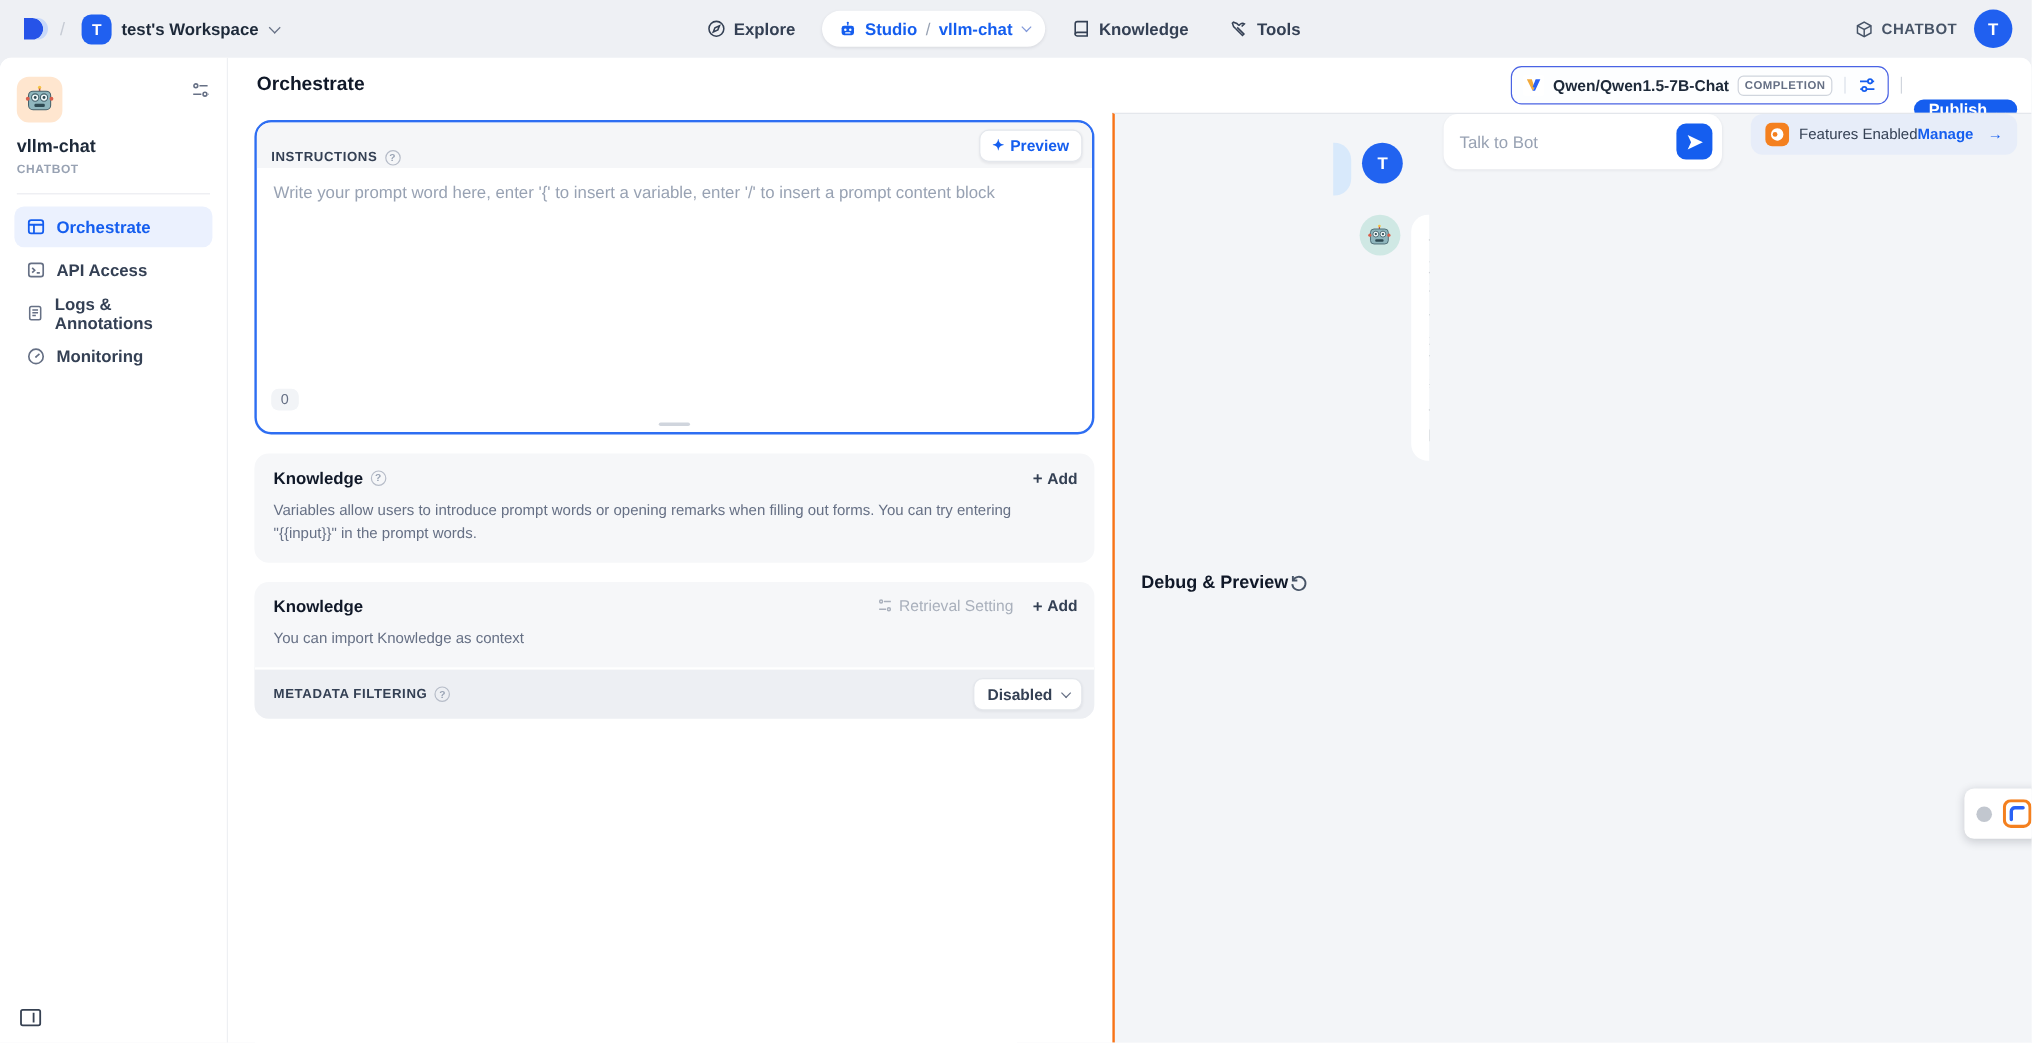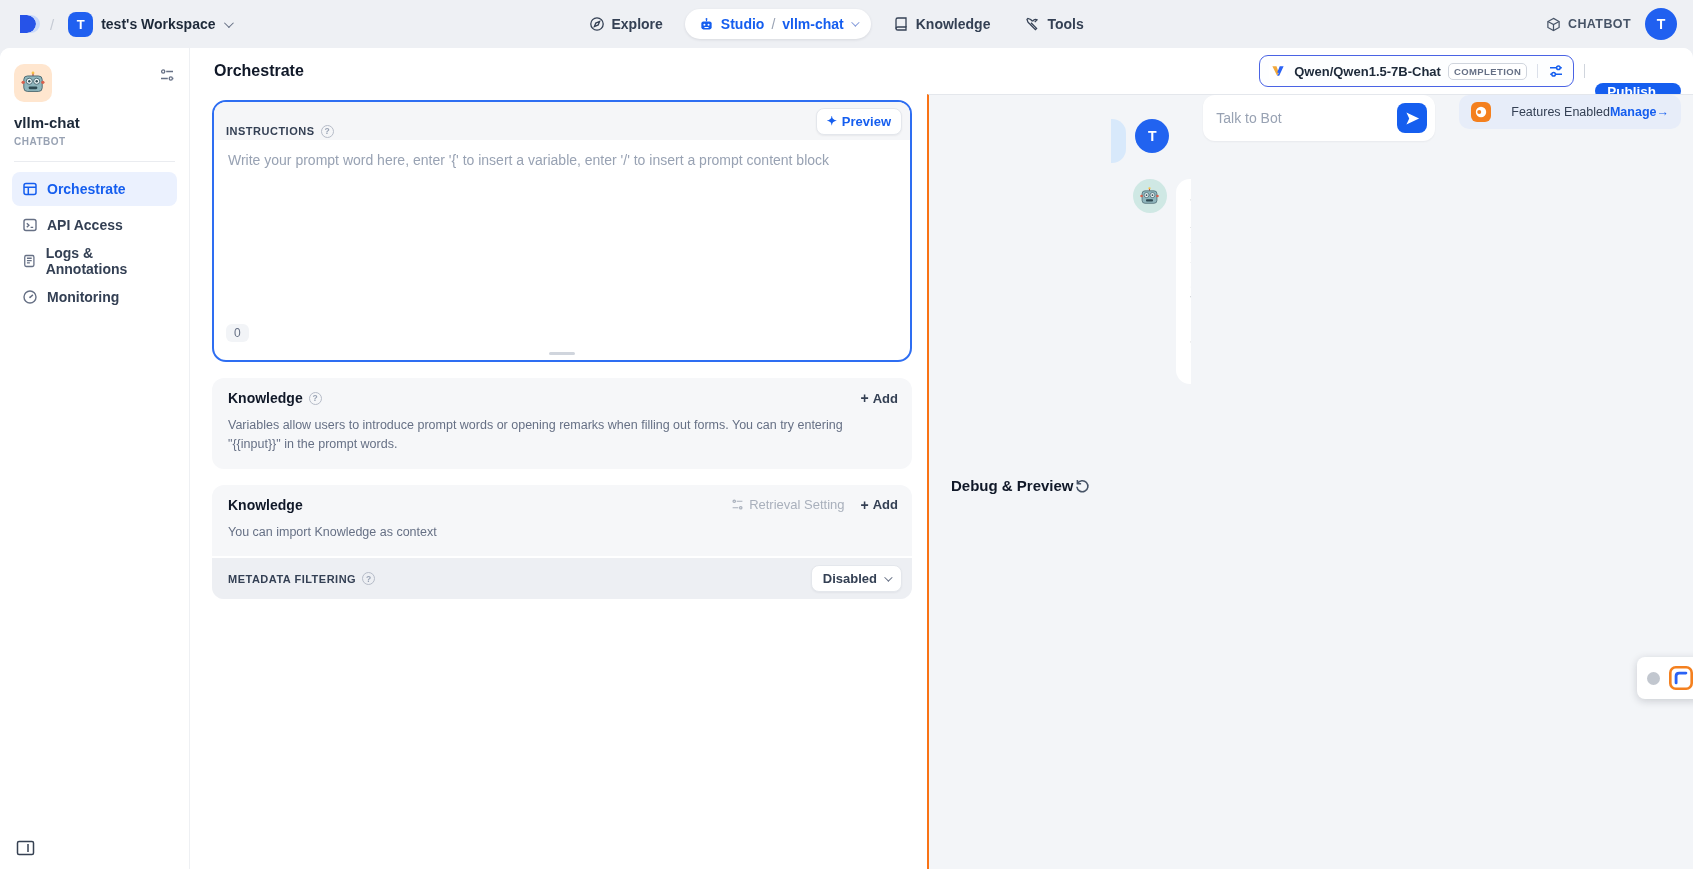--- a/index.html
+++ b/index.html
@@ -101,22 +101,22 @@
   .bubble.user { background:#d8e9fb; border-radius:14px; padding:12px 15px; }
   .bubble.bot { background:#fff; border-radius:14px; padding:11px 15px; }
   .chat-avatar-user { width:34px; height:34px; border-radius:50%; background:#2163f0; color:#fff; font-size:14px; font-weight:600; display:flex; align-items:center; justify-content:center; flex-shrink:0; }
   .chat-avatar-bot { width:34px; height:34px; border-radius:50%; background:#cfe8e4; display:flex; align-items:center; justify-content:center; flex-shrink:0; }
   .chat-input-row { margin:0 12px 6px 12px; height:46px; background:#fff; border-radius:12px; box-shadow:0 1px 2px rgba(16,24,40,.05); display:flex; align-items:center; padding:0 8px 0 13px; }
   .chat-input { flex:1; border:none; outline:none; font-size:14px; color:#000000; font-family:"Liberation Sans", sans-serif; background:transparent; }
   .chat-input::placeholder { color:#98a2b3; }
   .send-btn { width:30px; height:30px; border-radius:8px; background:#155eef; border:none; display:flex; align-items:center; justify-content:center; cursor:pointer; flex-shrink:0; }
   .features-bar { margin:0 12px 10px 12px; height:34px; background:#e7edf9; border-radius:10px; display:flex; align-items:center; justify-content:space-between; padding:0 12px; }
   .feat-left { display:flex; align-items:center; gap:8px; }
-  .feat-label { font-size:12.5px; color:#344054;margin-left:12px; }
-  .manage-link { display:flex; align-items:center; gap:0; background:transparent; border:none; font-size:12.5px; font-weight:700; color:#155eef; cursor:pointer; }
+  .feat-label { font-size:12.5px; color:#344054; }
+  .manage-link { display:flex; align-items:center; gap:12px; background:transparent; border:none; font-size:12.5px; font-weight:700; color:#155eef; cursor:pointer; }
 
   
   .float-widget { position:absolute; right:-10px; top:657px; background:#fff; border-radius:8px; box-shadow:0 2px 8px rgba(16,24,40,.18); padding:9px 10px; display:flex; align-items:center; gap:9px; cursor:pointer; }
   .float-dot { width:13px; height:13px; border-radius:50%; background:#c2c7cf; }
 </style>
 </head>
 <body>
 
 <div class="win">
 

